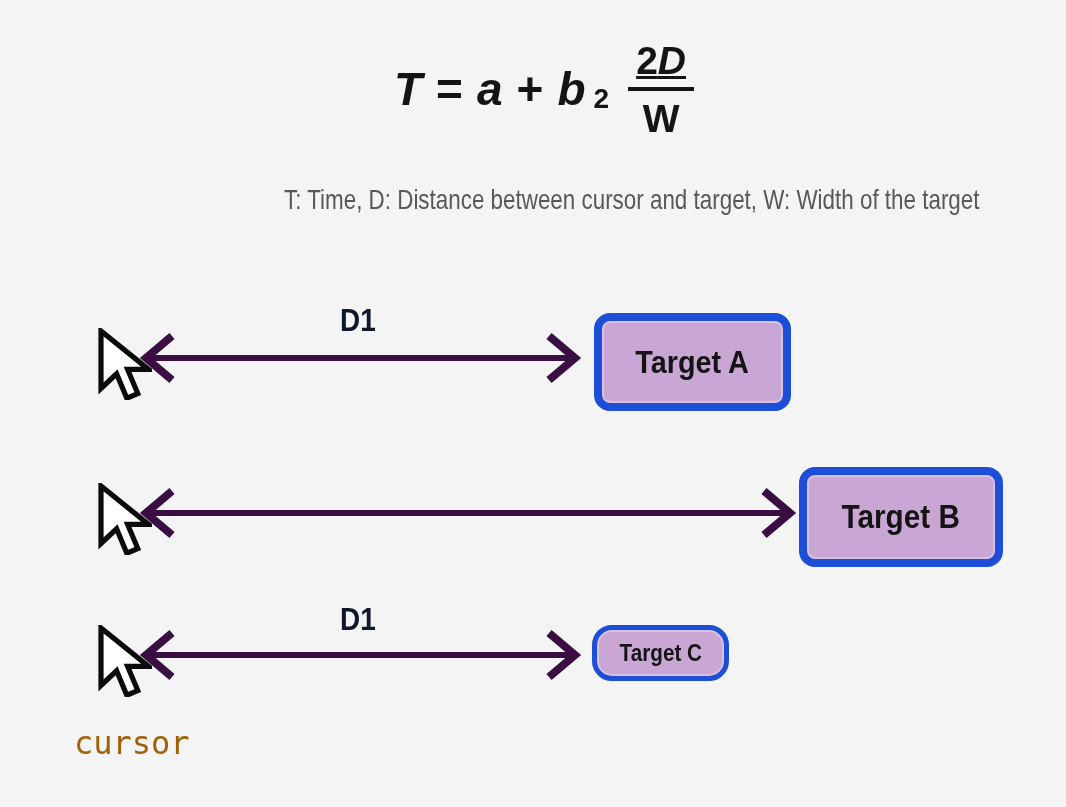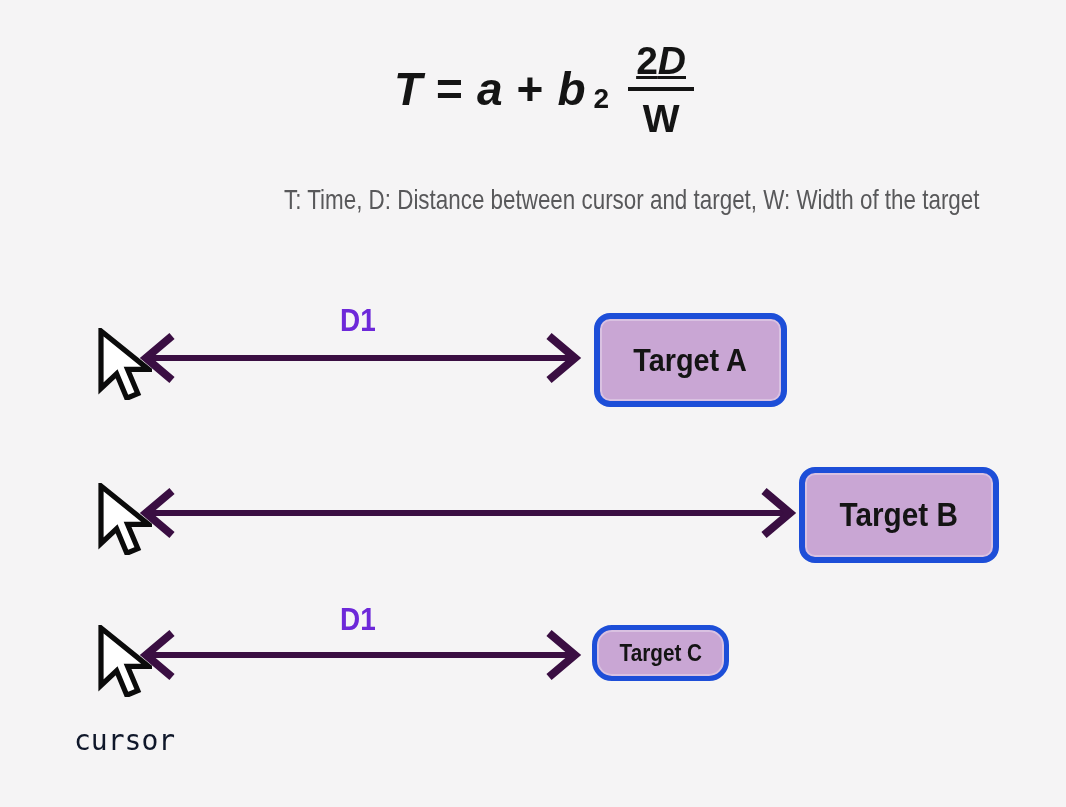--- a/index.html
+++ b/index.html
@@ -82,46 +82,46 @@
 
   
   .cursor-icon{ position:absolute; width:56px; height:72px; }
   .arrow-svg{ position:absolute; display:block; }
   .dlabel{
     position:absolute;
     width:120px;
     text-align:center;
     font-size:31px;
     font-weight:bold;
-    color:#6d28d9;
+    color:#0f172a;
     white-space:nowrap;
   }
   .target{
     position:absolute;
     display:flex;
     align-items:center;
     justify-content:center;
     background:#c9a6d4;
-    border:6px solid #1d4ed8;
+    border:8px solid #1d4ed8;
     border-radius:16px;
     box-shadow:inset 0 0 0 2px rgba(255,255,255,0.30);
     font-weight:bold;
     color:#141414;
     white-space:nowrap;
   }
   .target-a{ left:594px; top:313px; width:181px; height:82px; font-size:32px; }
   .target-b{ left:799px; top:467px; width:188px; height:84px; font-size:33px; }
   .target-c{ left:592px; top:625px; width:127px; height:46px; border-width:5px; border-radius:20px; font-size:23px; }
 
   .cursor-caption{
     position:absolute;
     left:74px; top:724px;
     font-family:"DejaVu Sans Mono", monospace;
-    font-size:28px;
-    color:#0f172a;
+    font-size:32px;
+    color:#a16207;
   }
 </style>
 </head>
 <body>
 
 <div class="canvas">
 
   <div class="formula">
     <span class="tok it">T</span>
     <span class="tok">=</span>

